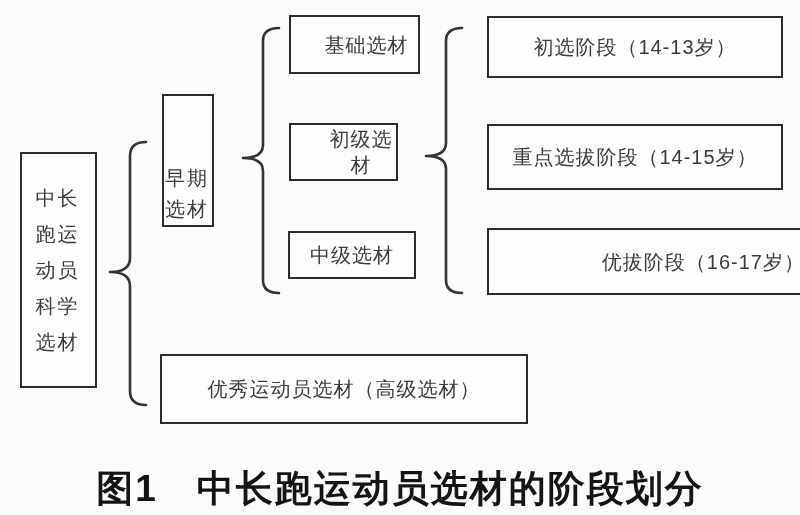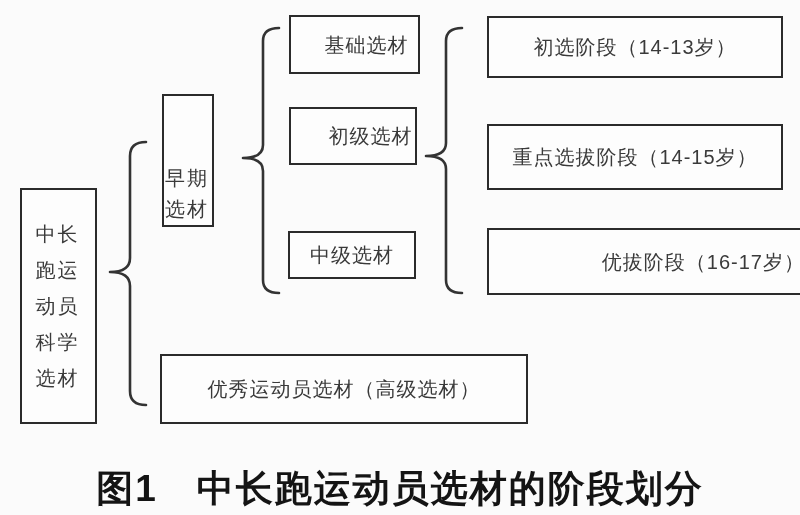--- a/index.html
+++ b/index.html
@@ -25,39 +25,39 @@
     color: #3a3a3a;
   }
   .box .lbl {
     font-size: 20px;
     color: #3a3a3a;
     text-align: center;
     letter-spacing: 1px;
     line-height: 1.3;
   }
   
-  .box-root { left: 20px; top: 152px; width: 77px; height: 236px; margin-top: 36px; }
+  .box-root { left: 20px; top: 152px; width: 77px; height: 236px; }
   .box-root .lbl {
     width: 46px;
     word-break: break-all;
     font-size: 20px;
     line-height: 36px;
     letter-spacing: 2px;
     text-align: left;
   }
   .box-early { left: 162px; top: 94px; width: 52px; height: 133px; align-items: flex-end; }
   .box-early .lbl {
     width: 46px;
     word-break: break-all;
     line-height: 31px;
     letter-spacing: 2px;
     text-align: left;
   }
   .box-foundation   { left: 289px; top: 15px;  width: 131px; height: 59px; padding-left: 24px; }
-  .box-primary      { left: 289px; top: 107px; width: 128px; height: 58px; padding-left: 35px; }
+  .box-primary      { left: 289px; top: 123px; width: 109px; height: 58px; padding-left: 35px; }
   .box-intermediate { left: 288px; top: 231px; width: 128px; height: 48px; }
   .box-stage1 { left: 487px; top: 16px;  width: 296px; height: 62px; }
   .box-stage2 { left: 487px; top: 124px; width: 296px; height: 66px; }
   .box-stage3 { left: 487px; top: 228px; width: 320px; height: 67px; justify-content: flex-end; }
   .box-elite  { left: 160px; top: 354px; width: 368px; height: 70px; }
   .braces {
     position: absolute;
     left: 0; top: 0;
     width: 800px;
     height: 515px;

